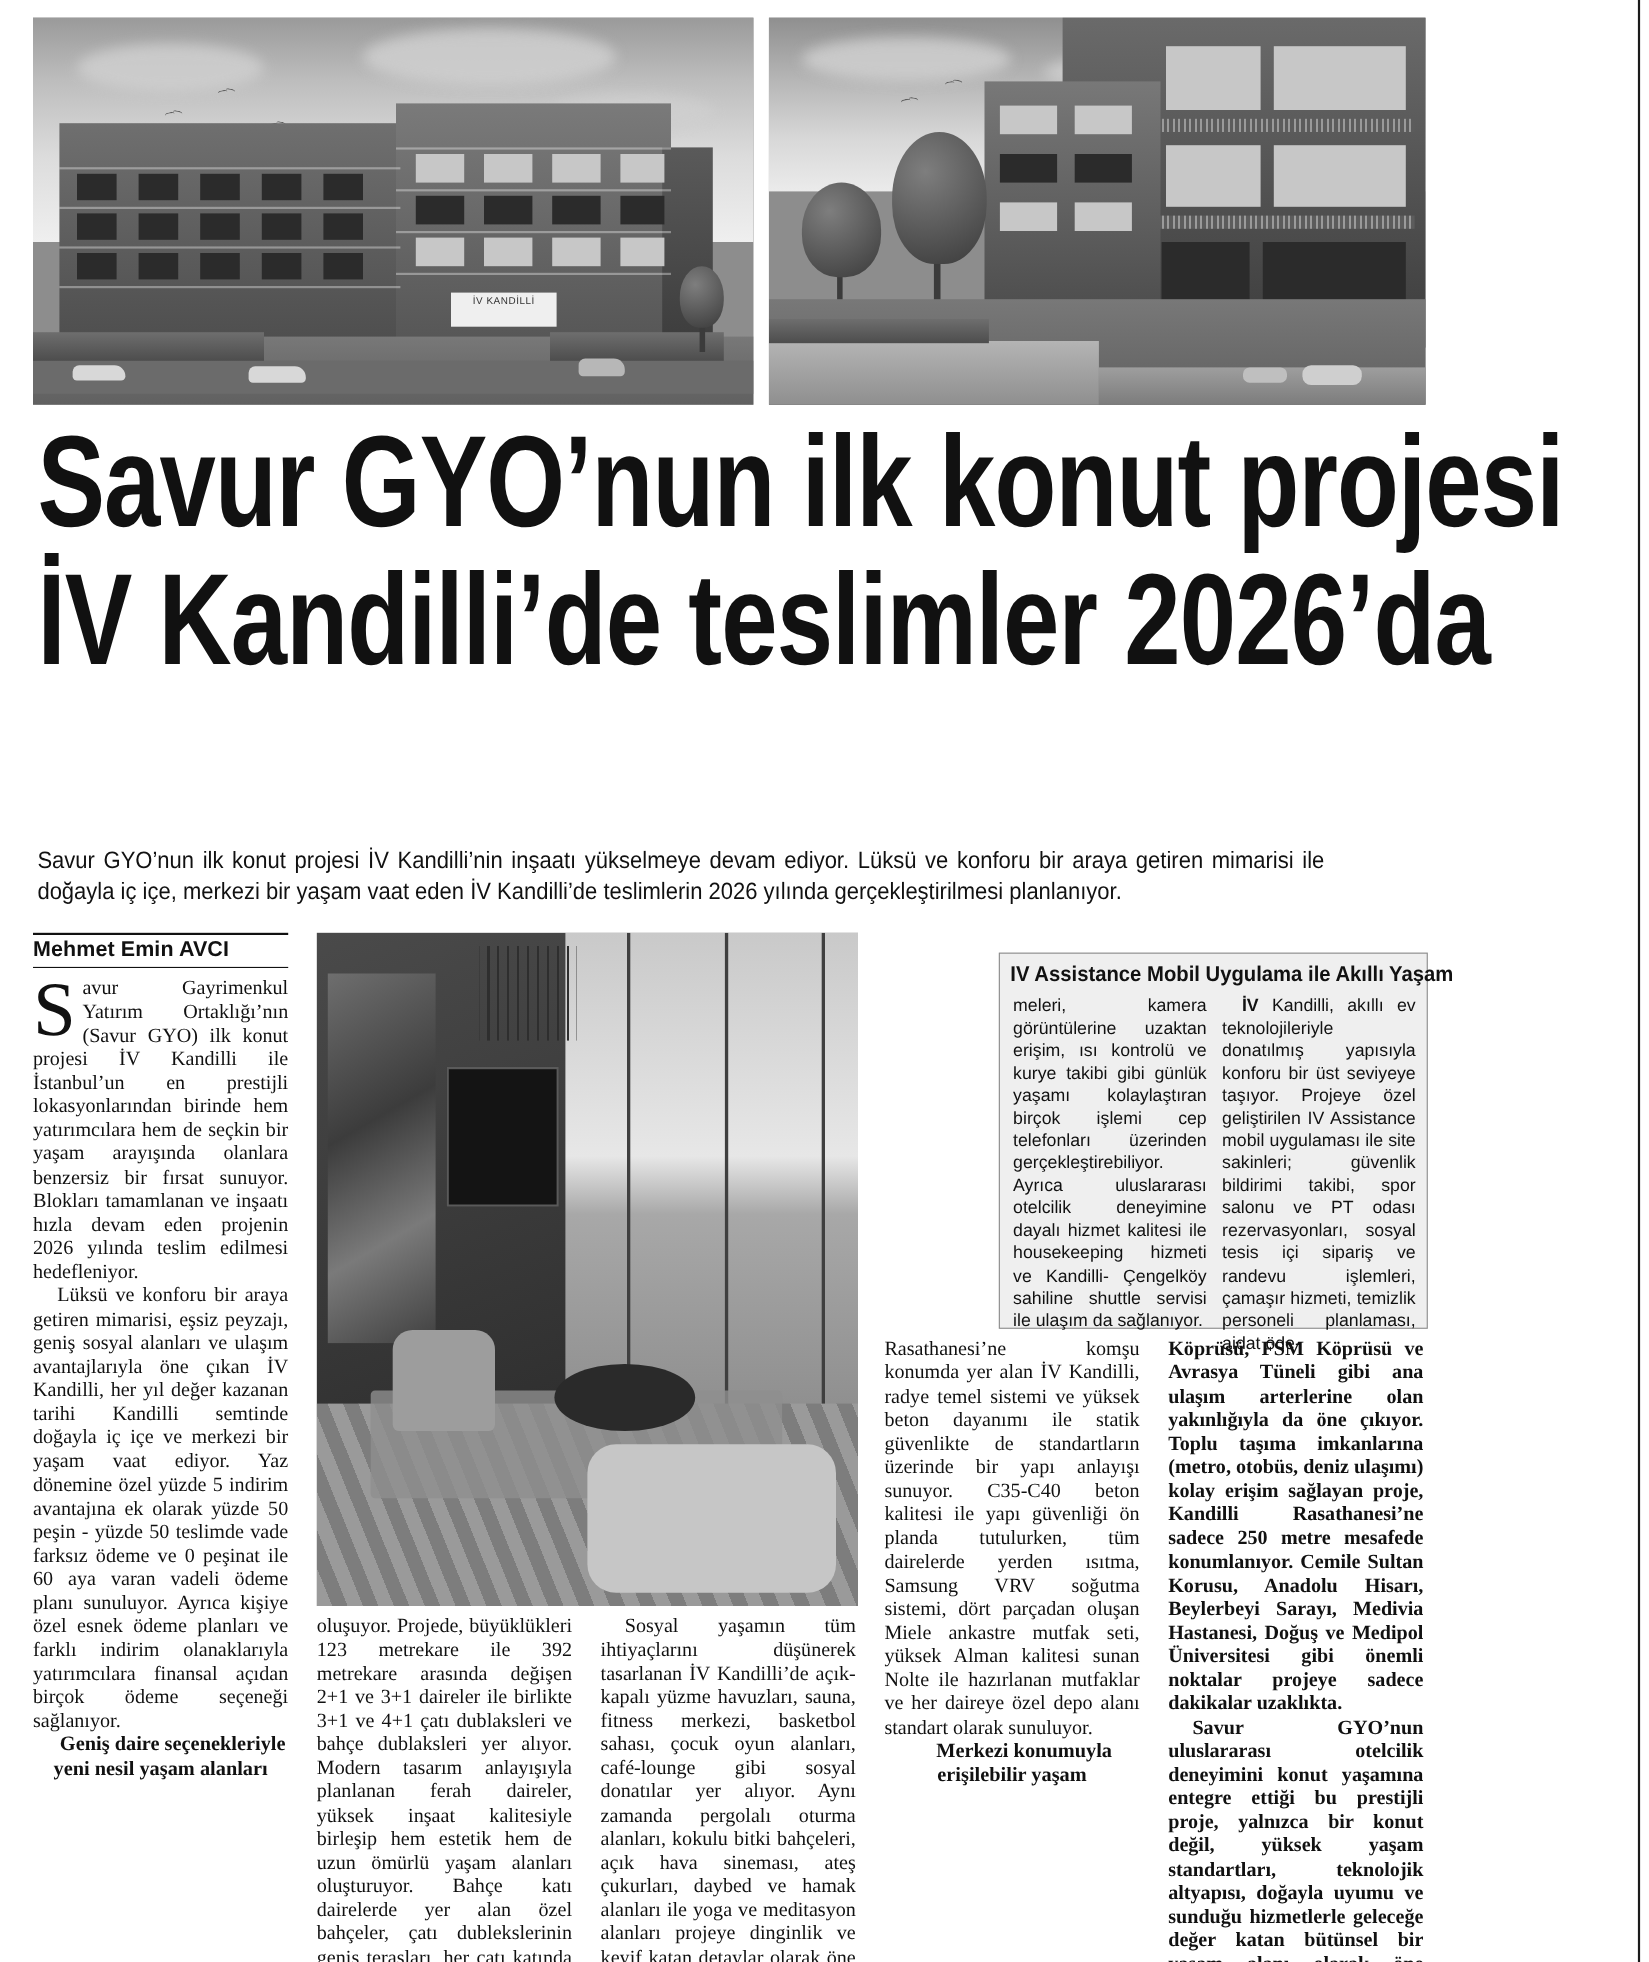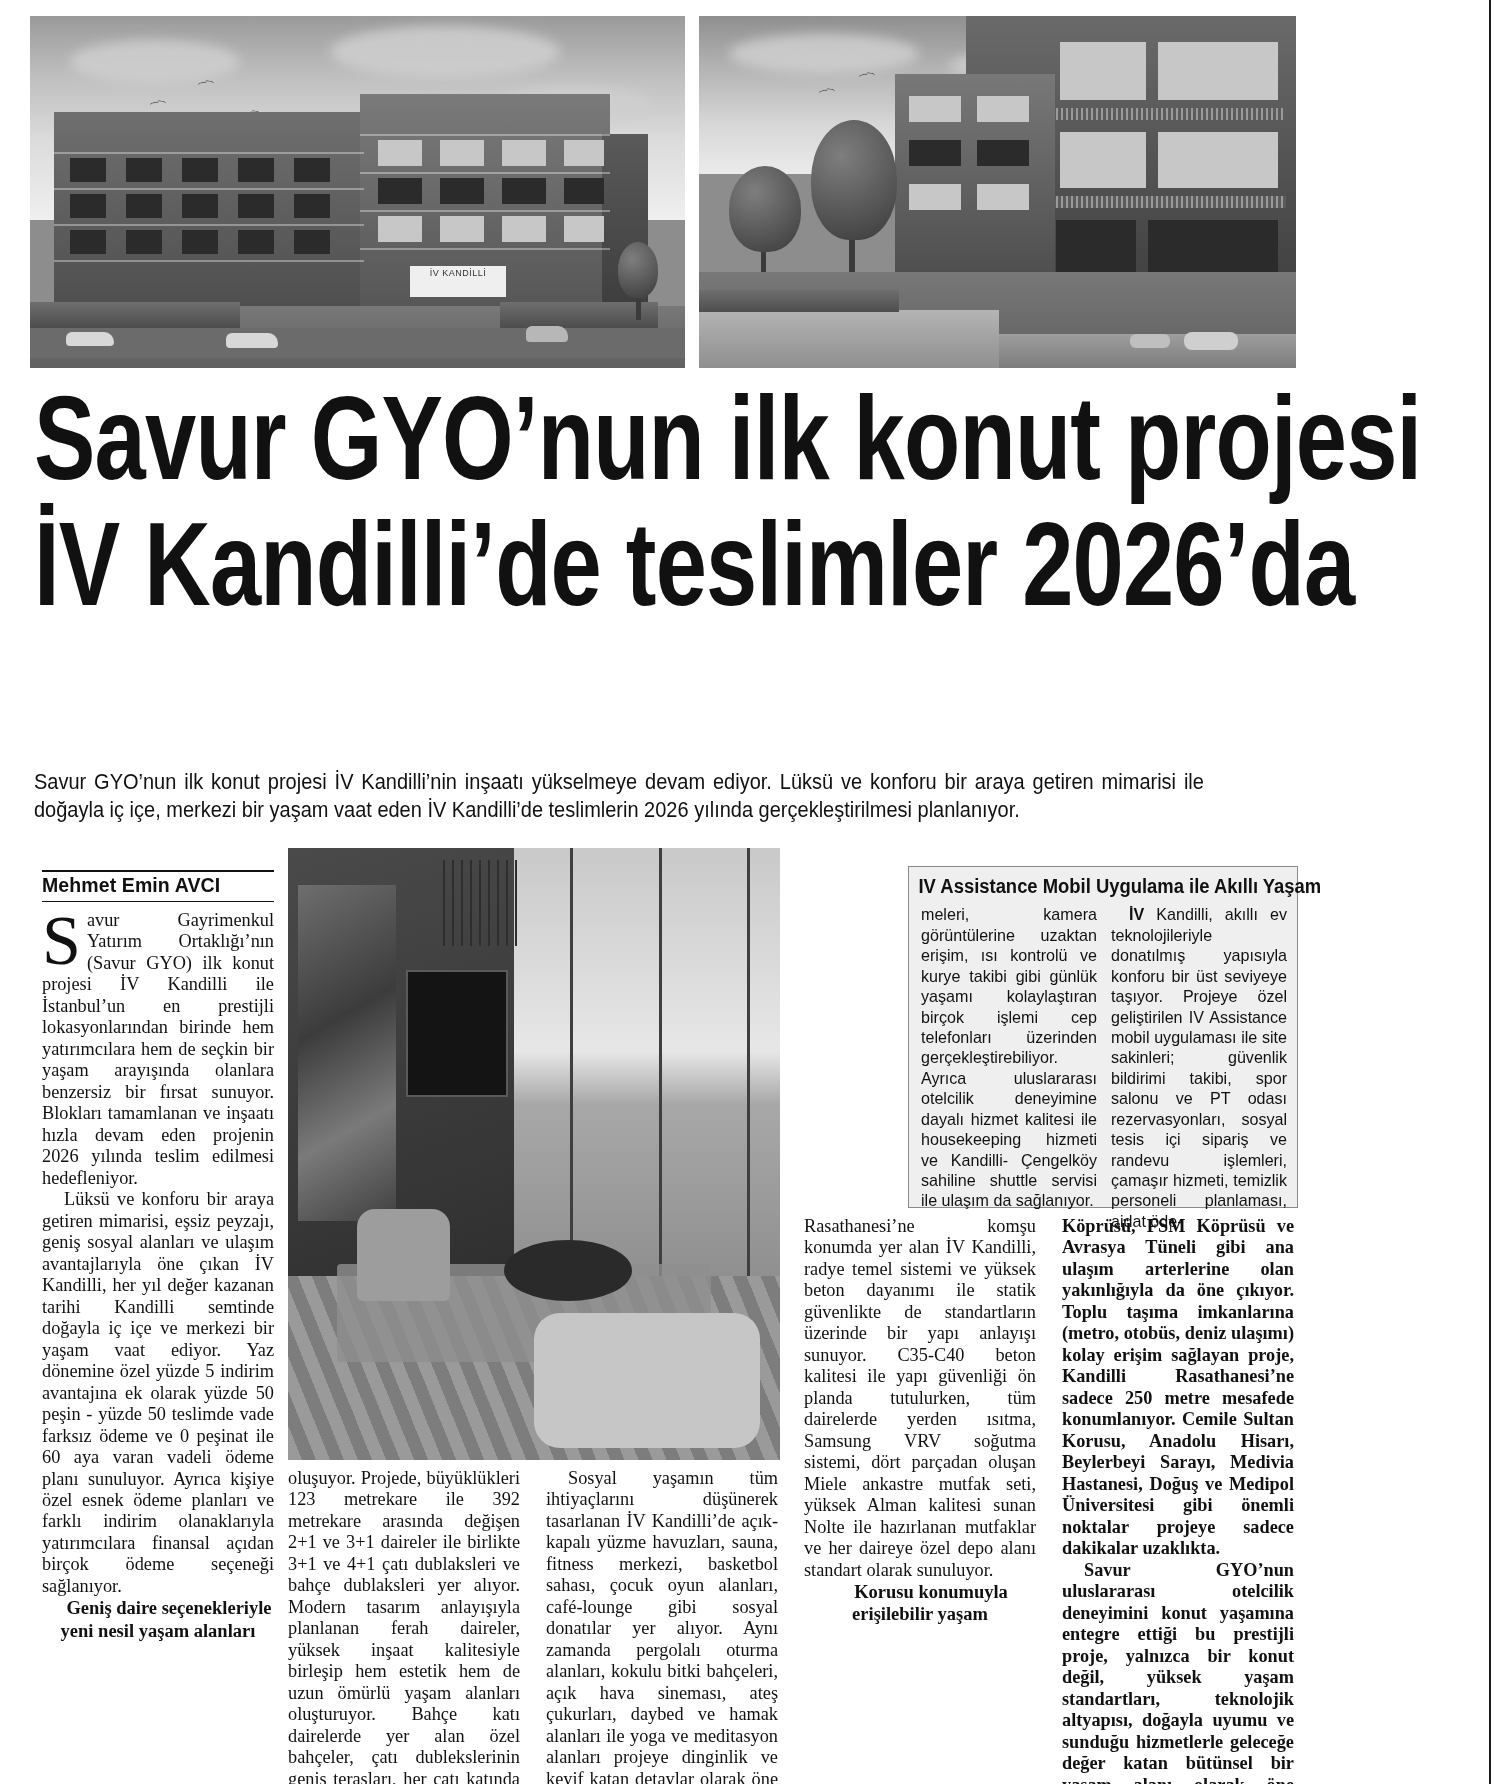--- a/index.html
+++ b/index.html
@@ -70,21 +70,21 @@
     font-size:21.5px;line-height:1.32;color:#111;
     transform:scaleX(0.93);transform-origin:left top;
     text-align:justify;
   }
 
   
   .cols{position:absolute;left:30px;top:848px;width:1266px;height:910px;}
   .col{position:absolute;top:0;width:232px;
        font-family:"Liberation Serif",serif;font-size:18.3px;line-height:1.175;
        text-align:justify;color:#111;}
-  .c1{left:12px;margin-top:22px;}
+  .c1{left:0px;}
   .c2{left:258px;}
   .c3{left:516px;}
   .c4{left:774px;}
   .c5{left:1032px;}
 
   .col p{margin:0;text-indent:22px;}
   .col p.noind{text-indent:0;}
 
   .byline{
     font-family:"Liberation Sans",sans-serif;font-weight:700;font-size:19.5px;
@@ -303,21 +303,21 @@
 
     </div>
 
     <div class="col c3" style="padding-top:620px;">
       <p>Sosyal yaşamın tüm ihtiyaçlarını düşünerek tasarlanan İV Kandilli’de açık-kapalı yüzme havuzları, sauna, fitness merkezi, basketbol sahası, çocuk oyun alanları, café-lounge gibi sosyal donatılar yer alıyor. Aynı zamanda pergolalı oturma alanları, kokulu bitki bahçeleri, açık hava sineması, ateş çukurları, daybed ve hamak alanları ile yoga ve meditasyon alanları projeye dinginlik ve keyif katan detaylar olarak öne çıkıyor.</p>
 
     </div>
 
     <div class="col c4" style="padding-top:368px;">
       <p class="noind">Rasathanesi’ne komşu konumda yer alan İV Kandilli, radye temel sistemi ve yüksek beton dayanımı ile statik güvenlikte de standartların üzerinde bir yapı anlayışı sunuyor. C35-C40 beton kalitesi ile yapı güvenliği ön planda tutulurken, tüm dairelerde yerden ısıtma, Samsung VRV soğutma sistemi, dört parçadan oluşan Miele ankastre mutfak seti, yüksek Alman kalitesi sunan Nolte ile hazırlanan mutfaklar ve her daireye özel depo alanı standart olarak sunuluyor.</p>
-      <p class="sub">Korusu konumuyla erişilebilir yaşam</p>
+      <p class="sub">Merkezi konumuyla erişilebilir yaşam</p>
     </div>
 
     <div class="col c5" style="padding-top:368px;font-weight:bold;">
       <p class="noind">Köprüsü, FSM Köprüsü ve Avrasya Tüneli gibi ana ulaşım arterlerine olan yakınlığıyla da öne çıkıyor. Toplu taşıma imkanlarına (metro, otobüs, deniz ulaşımı) kolay erişim sağlayan proje, Kandilli Rasathanesi’ne sadece 250 metre mesafede konumlanıyor. Cemile Sultan Korusu, Anadolu Hisarı, Beylerbeyi Sarayı, Medivia Hastanesi, Doğuş ve Medipol Üniversitesi gibi önemli noktalar projeye sadece dakikalar uzaklıkta.</p>
       <p>Savur GYO’nun uluslararası otelcilik deneyimini konut yaşamına entegre ettiği bu prestijli proje, yalnızca bir konut değil, yüksek yaşam standartları, teknolojik altyapısı, doğayla uyumu ve sunduğu hizmetlerle geleceğe değer katan bütünsel bir yaşam alanı olarak öne çıkıyor.</p>
     </div>
 
   </div>
 </div>
 

